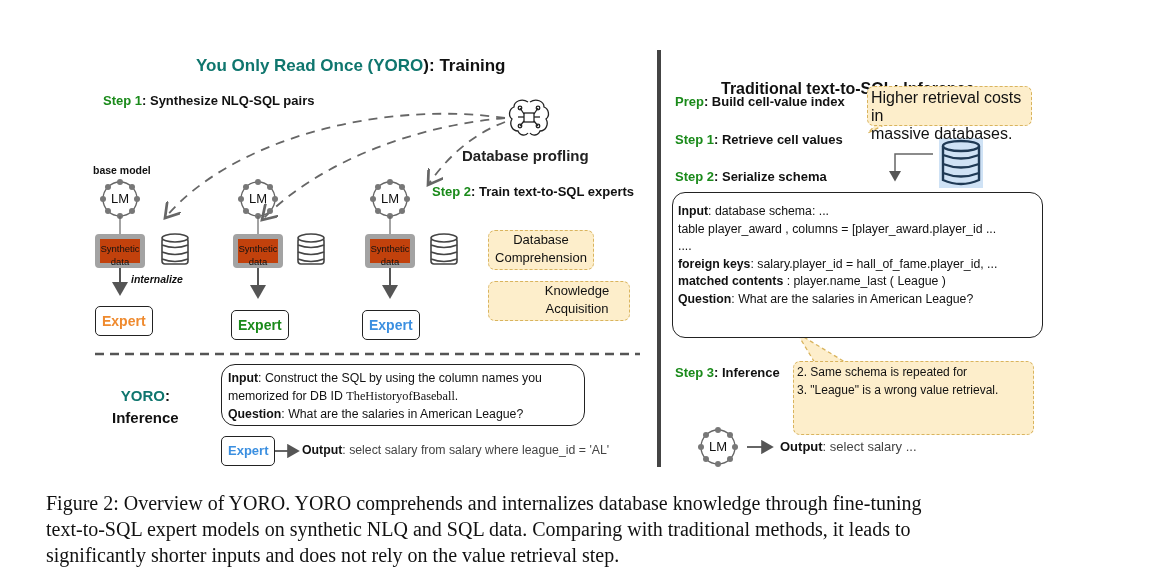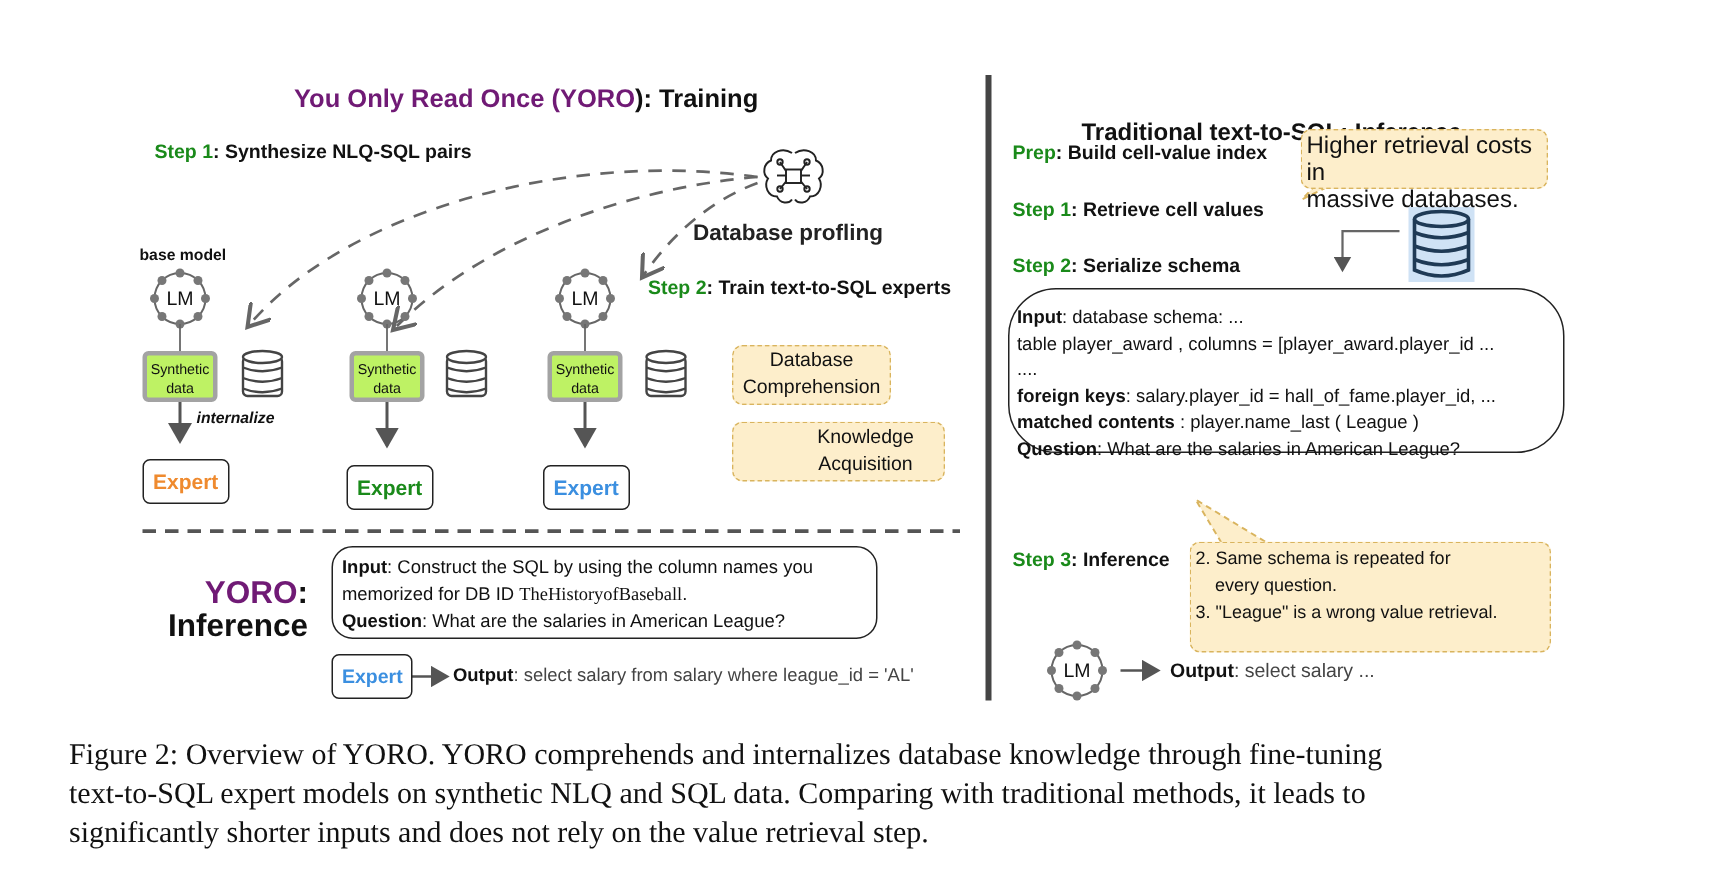--- a/index.html
+++ b/index.html
@@ -1,25 +1,25 @@
 <!DOCTYPE html>
 <html><head>
 <meta charset="utf-8">
 <style>
   html, body { margin:0; padding:0; background:#ffffff; }
   body { width:1154px; height:585px; position:relative; overflow:hidden; font-family:"Liberation Sans", sans-serif; color:#111; }
   .abs { position:absolute; }
   .bold { font-weight:bold; }
   .green { color:#1a8a1a; }
-  .red { color:#701a75; }
+  .red { color:#0f766e; }
   .title { font-size:17px; font-weight:bold; white-space:nowrap; }
   .step { font-size:13px; font-weight:bold; white-space:nowrap; }
   .lm { position:absolute; width:36px; height:36px; }
   .lm-label { position:absolute; left:0; top:0; width:36px; height:36px; line-height:36px; text-align:center; font-size:13px; }
-  .synth { position:absolute; width:50px; height:34px; background:#bef264; border:3px solid #a3a3a3; border-radius:4px; font-size:9.5px; text-align:center; line-height:13px; padding-top:3px; box-sizing:border-box; }
+  .synth { position:absolute; width:50px; height:34px; background:#c2410c; border:5px solid #a3a3a3; border-radius:4px; font-size:9.5px; text-align:center; line-height:13px; padding-top:3px; box-sizing:border-box; }
   .expert { position:absolute; height:28px; padding:0 6px; border:1.5px solid #222; border-radius:5px; font-size:14px; font-weight:bold; line-height:28px; text-align:center; background:#fff; }
   .callout { position:absolute; background:#fdeecb; border:1.5px dashed #d9b45e; border-radius:7px; font-size:12px; }
   .box { position:absolute; border:1.5px solid #222; border-radius:14px; background:#fff; font-size:12.5px; line-height:17px; }
   .mono { font-family:Liberation Serif, serif; }
   .caption { font-family:"Liberation Serif", serif; font-size:20px; line-height:26px; color:#111; }
   svg.overlay { position:absolute; left:0; top:0; }
 </style>
 </head>
 <body>
 
@@ -197,21 +197,21 @@
 
 <div class="callout" style="left:488px; top:230px; width:104px; height:38px; text-align:center; font-size:13px; line-height:18px;">
   <div>Database</div>
     <div>Comprehension</div>
 </div>
 <div class="callout" style="left:488px; top:281px; width:104px; height:38px; text-align:center; font-size:13px; line-height:18px;padding-left:36px;">
   <div>Knowledge</div>
     <div>Acquisition</div>
 </div>
 
-<div class="abs" style="left:112px; top:385px; font-size:21px; font-weight:bold; text-align:right; line-height:22px;">
+<div class="abs" style="left:112px; top:385px; font-size:15px; font-weight:bold; text-align:center; line-height:22px;">
   <div><span class="red">YORO</span><span>:</span></div>
   <div>Inference</div>
 </div>
 
 <div class="box" style="left:221px; top:364px; width:364px; height:62px; padding:4px 6px; box-sizing:border-box; font-size:12.3px; line-height:18px;">
   <div><span class="bold">Input</span><span>: Construct the SQL by using the column names you</span></div>
   <div><span>memorized for DB ID </span><span class="mono">TheHistoryofBaseball</span><span>.</span></div>
   <div><span class="bold">Question</span><span>: What are the salaries in American League?</span></div>
 </div>
 
@@ -230,36 +230,35 @@
 </div>
 <div class="abs step" style="left:675px; top:169px;">
   <span class="green">Step 2</span><span>: Serialize schema</span>
 </div>
 
 <div class="callout" style="left:867px; top:86px; width:165px; height:40px; padding:2px 3px; box-sizing:border-box; line-height:18px; font-size:16px;">
   <div>Higher retrieval costs in</div>
   <div>massive databases.</div>
 </div>
 
-<div class="box" style="left:672px; top:192px; width:371px; height:110px; padding:10px 6px 0 5px; box-sizing:border-box; border-radius:32px; font-size:12.3px; line-height:17.5px; white-space:nowrap;">
+<div class="box" style="left:672px; top:192px; width:371px; height:146px; padding:10px 6px 0 5px; box-sizing:border-box; border-radius:13px; font-size:12.3px; line-height:17.5px; white-space:nowrap;">
   <div><span class="bold">Input</span><span>: database schema: ...</span></div>
   <div>table player_award , columns = [player_award.player_id ...</div>
   <div>....</div>
   <div><span class="bold">foreign keys</span><span>: salary.player_id = hall_of_fame.player_id, ...</span></div>
   <div><span class="bold">matched contents</span><span> : player.name_last ( League )</span></div>
   <div><span class="bold">Question</span><span>: What are the salaries in American League?</span></div>
 </div>
 
 <div class="abs step" style="left:675px; top:365px;">
   <span class="green">Step 3</span><span>: Inference</span>
 </div>
 
 <div class="callout" style="left:793px; top:361px; width:241px; height:74px; padding:1px 3px; box-sizing:border-box; line-height:18px; font-size:12px;">
   <div>2. Same schema is repeated for</div>
-  <div style="padding-left:13px;">every question.</div>
   <div>3. "League" is a wrong value retrieval.</div>
 </div>
 
 <div class="lm" style="left:700px; top:429px;">
     <div class="lm-label">LM</div>
   </div>
 <div class="abs" style="left:780px; top:439px; font-size:13px; white-space:nowrap;">
   <span class="bold">Output</span><span style="color:#444;">: select salary ...</span>
 </div>
 

